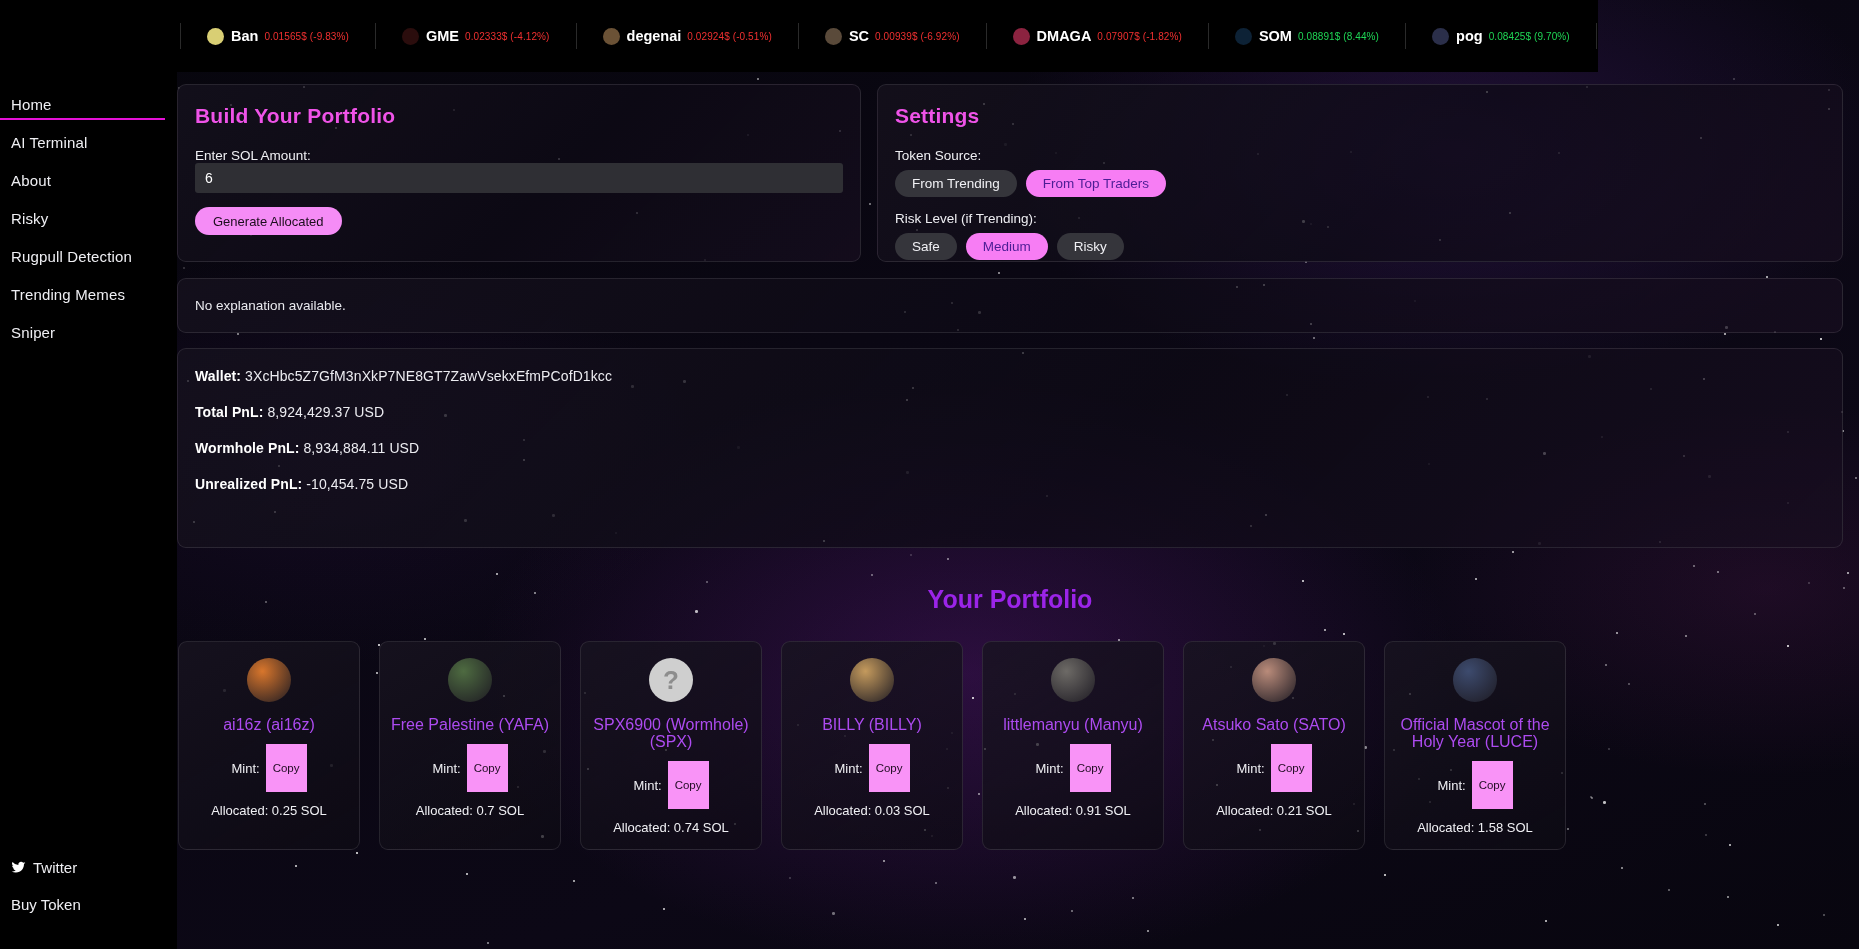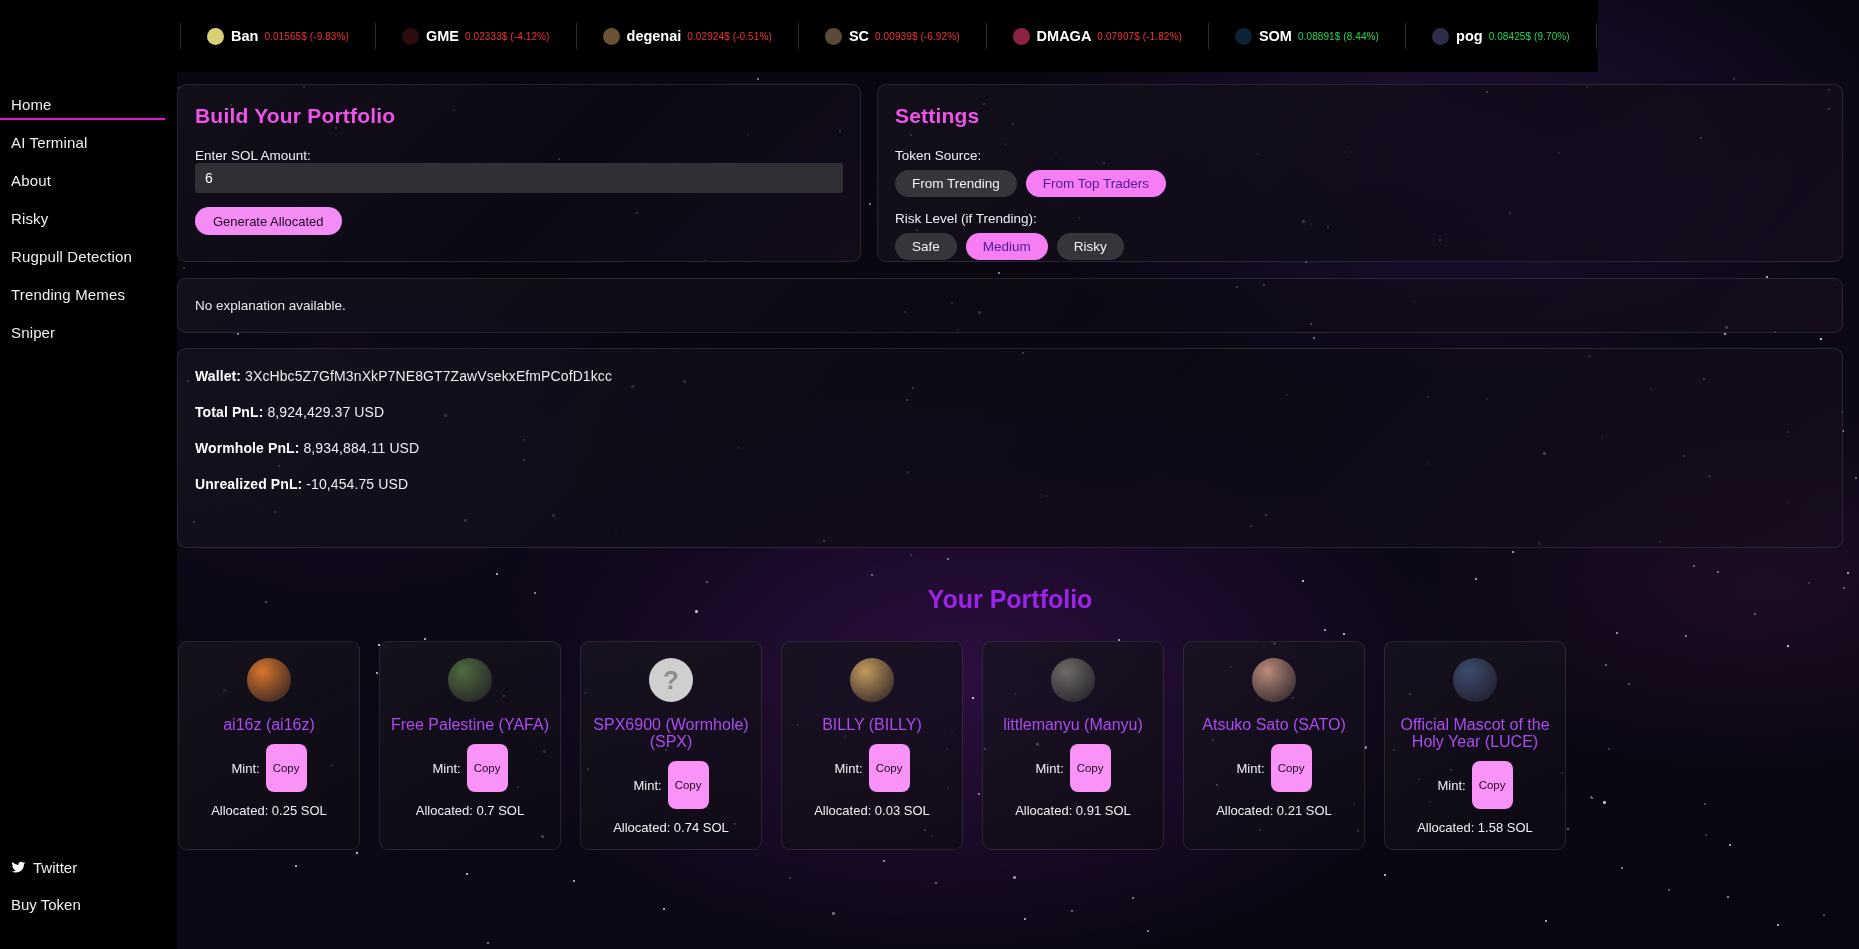--- a/index.html
+++ b/index.html
@@ -212,21 +212,21 @@
     line-height: 17px;
     margin-bottom: 11px;
   }
   .mint-row {
     display: flex; align-items: center; justify-content: center;
     gap: 6px; margin-bottom: 11px;
     font-size: 13px; color: #f0f0f4;
   }
   .copy-btn {
     background: #f993f7; color: #200c22;
-    border: none; border-radius: 8px;
+    border: none; border-radius: 0;
     font-size: 11.5px; padding: 18px 7px;
     cursor: pointer;
     font-family: "Liberation Sans", sans-serif;
   }
   .alloc { font-size: 13px; color: #f0f0f4; }
 </style>
 </head>
 <body>
 
 <div id="app">

